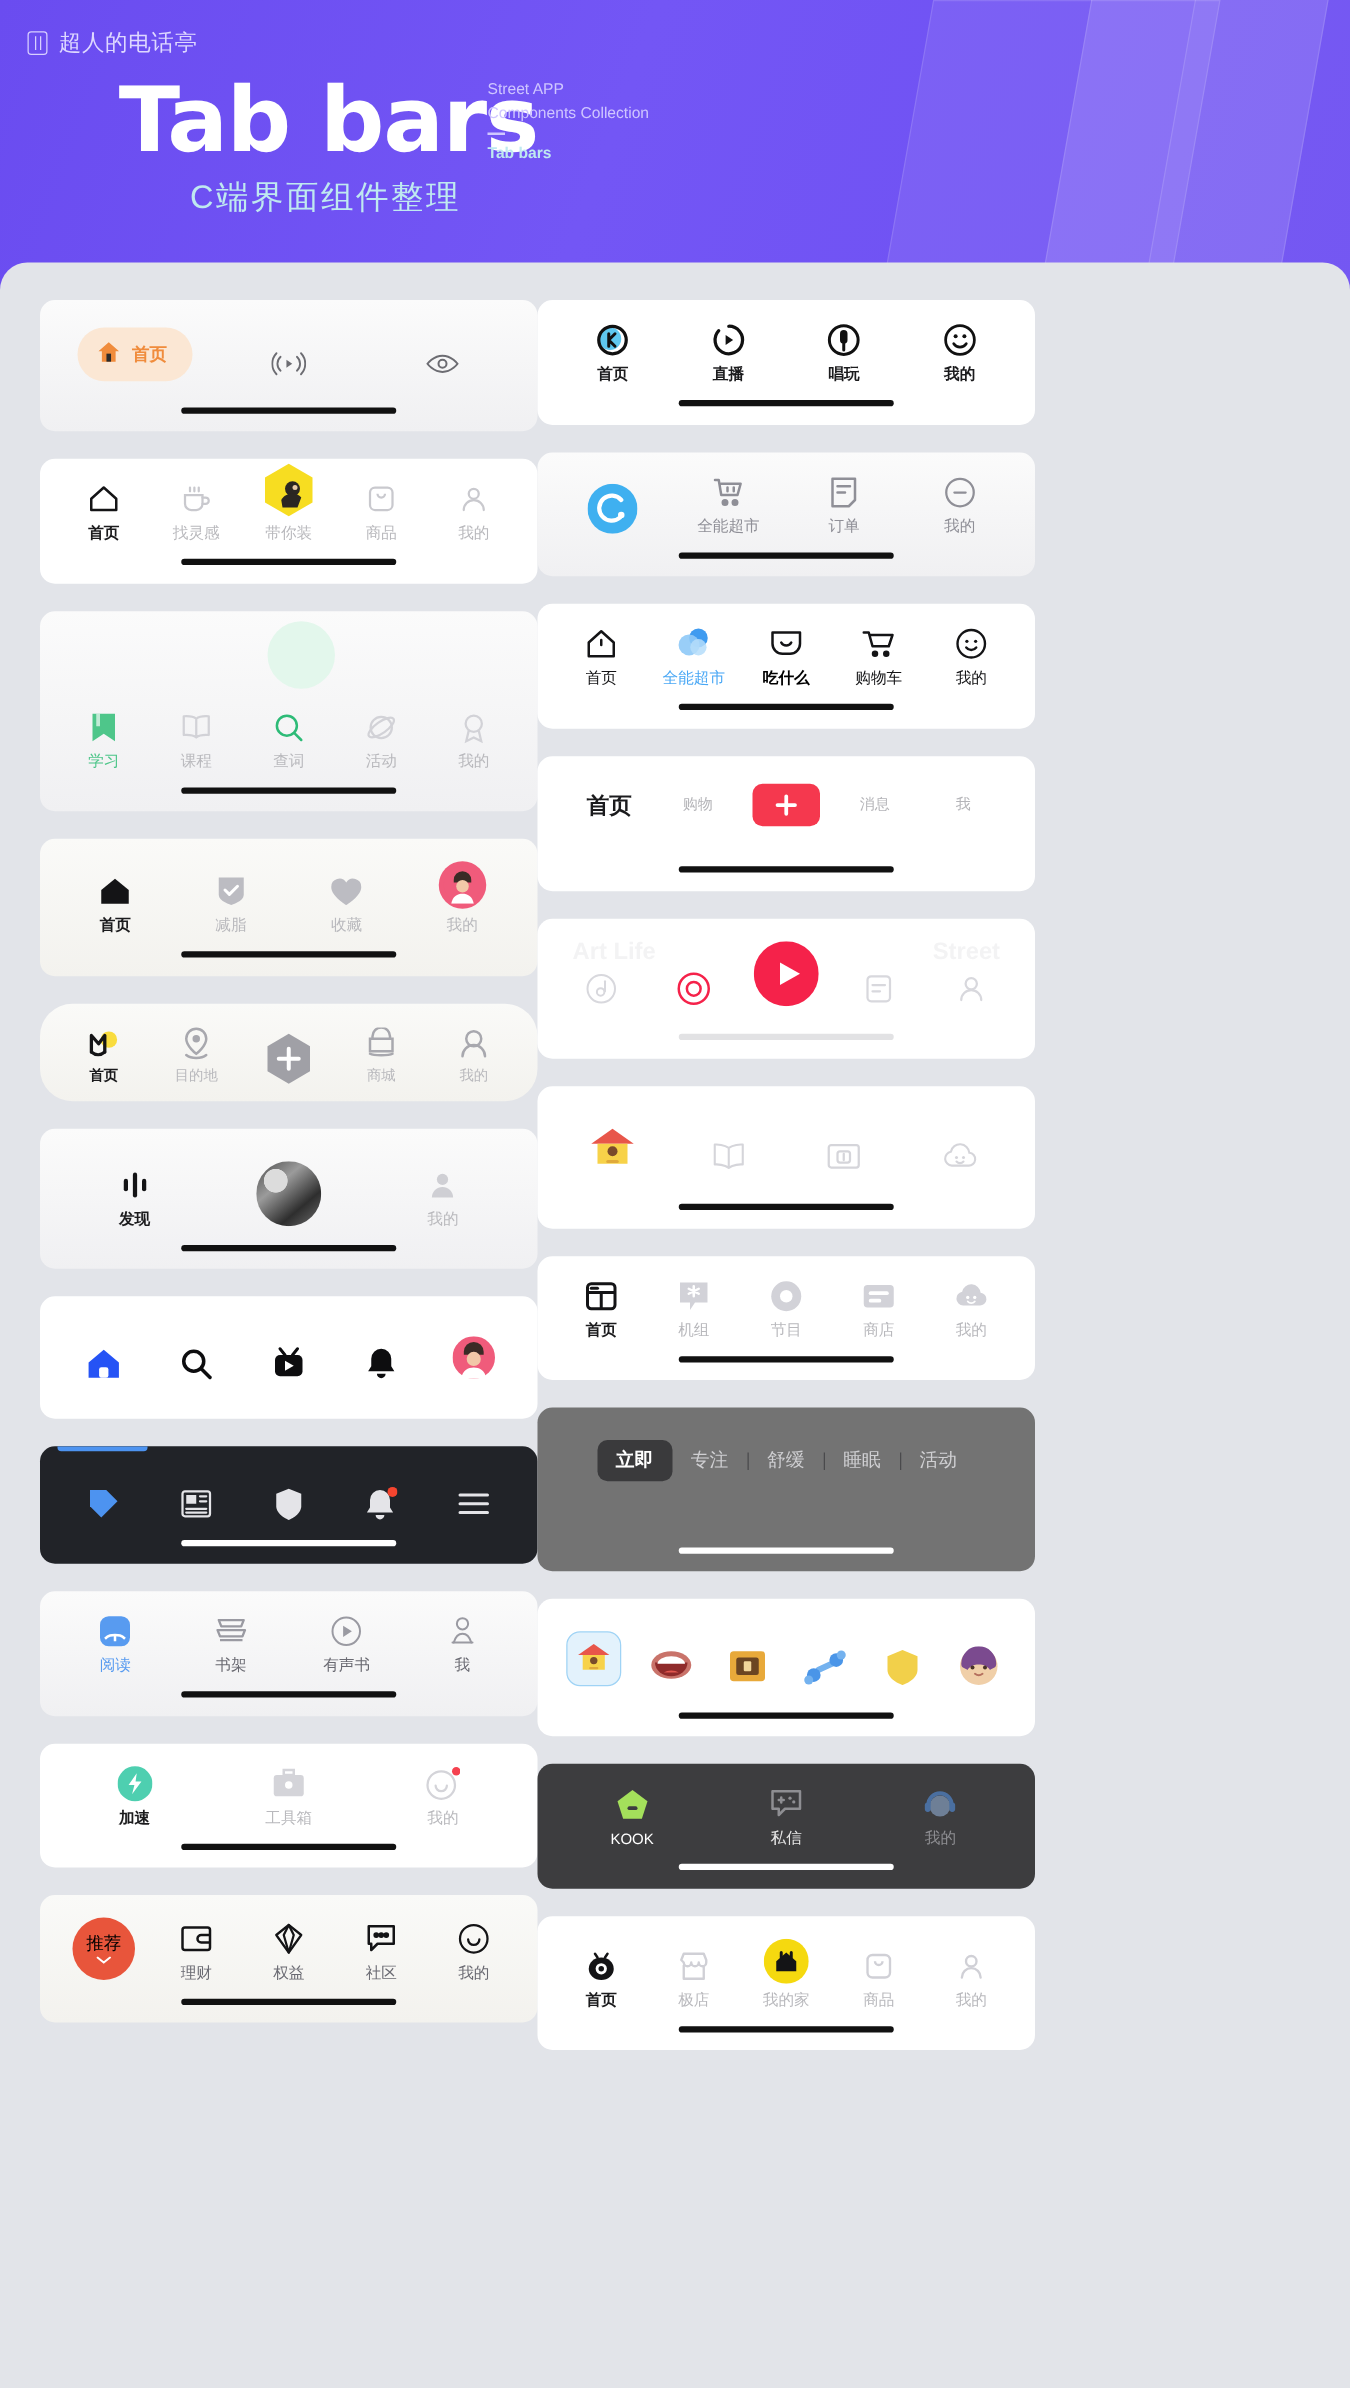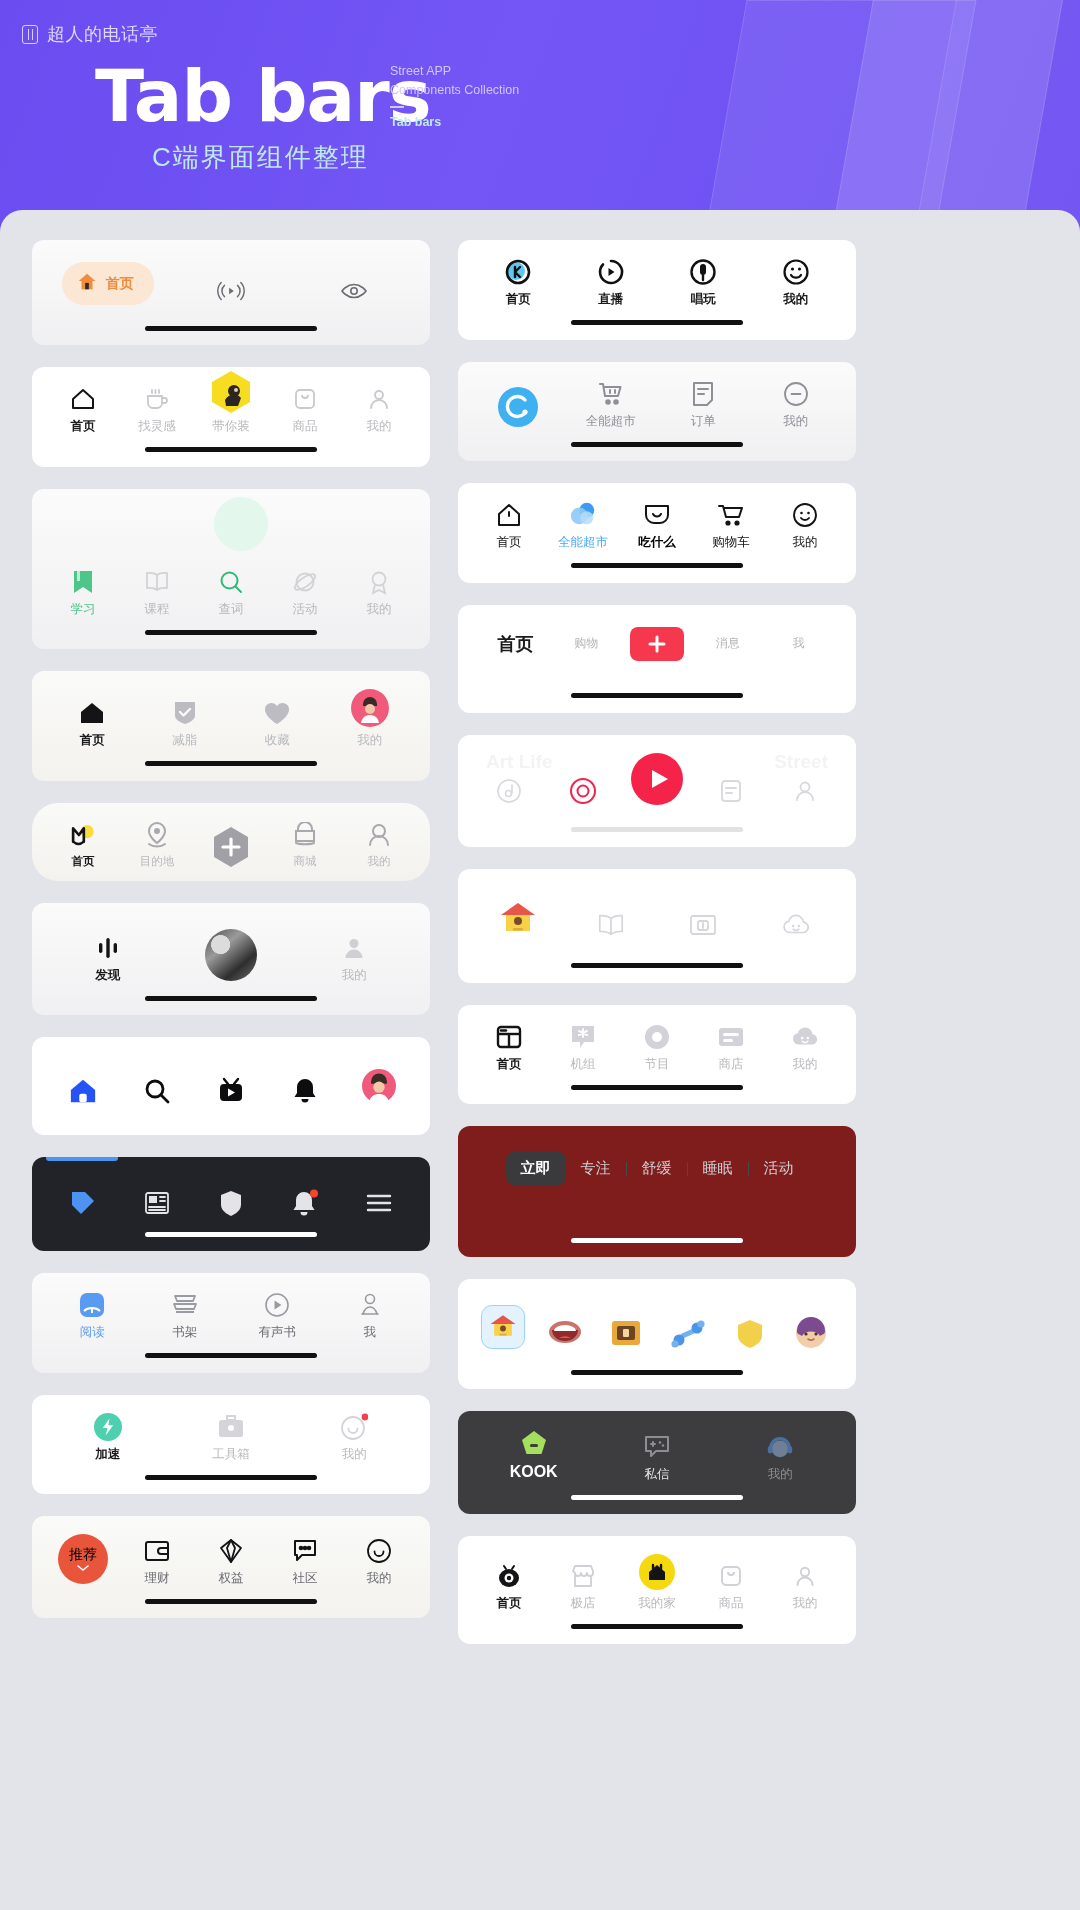--- a/index.html
+++ b/index.html
@@ -49,37 +49,36 @@
   .hero-meta .accent { color: #bfe9f0; font-weight: bold; }
 
   
   .board {
     position: relative;
     margin-top: -48px;
     background: #e2e4e9;
     border-radius: 22px 22px 0 0;
     padding: 30px 32px 24px 32px;
     display: flex;
-    gap: 28px;
   }
   .col { display: flex; flex-direction: column; }
   .col-left  { width: 398px; gap: 22px; }
   .col-right { width: 398px; gap: 22px; }
 
   
   .card {
     position: relative;
     background: #ffffff;
     border-radius: 12px;
     overflow: hidden;
   }
   .card.soft  { background: linear-gradient(180deg,#fbfbfb,#f0f0f2); }
   .card.soft2 { background: linear-gradient(180deg,#fafaf8,#f3f2ee); }
   .card.dark  { background: #212328; }
-  .card.dark2 { background: #7f1d1d; }
+  .card.dark2 { background: #737373; }
   .card.dark3 { background: #3d3d3f; }
 
   .bar { display: flex; align-items: flex-end; padding: 18px 14px 0 14px; }
   .bar.tall { padding-top: 22px; }
   .tabitem {
     flex: 1; display: flex; flex-direction: column; align-items: center;
     justify-content: flex-end; gap: 7px; position: relative;
   }
   .lbl { font-size: 12.5px; color: #b9b9bd; line-height: 1; white-space: nowrap; }
   .lbl.on { color: #1b1b1d; font-weight: bold; }
@@ -1068,21 +1067,21 @@
 
     <div class="card dark3">
       <div class="bar">
         <div class="tabitem">
           <div class="ico">
             <svg width="28" height="28" viewBox="0 0 28 28">
                 <path d="M14 2l12 9-4.5 14h-15L2 11z" fill="#a4e05b"></path>
                 <rect x="10" y="15" width="8" height="3" rx="1.5" fill="#3d3d3f"></rect>
               </svg>
           </div>
-          <div class="lbl" style="color:#fff;font-weight:bold;font-size:16px">KOOK</div>
+          <div class="lbl" style="color:#fff;font-weight:normal;font-size:12px">KOOK</div>
         </div>
         <div class="tabitem">
           <div class="ico">
             <svg width="28" height="26" viewBox="0 0 28 26" fill="none" stroke="#8e8e92" stroke-width="2" stroke-linejoin="round">
                 <path d="M3 3h22v14H13l-5 5v-5H3z"></path>
                 <path d="M8 10h4M10 8v4" stroke-linecap="round"></path>
                 <circle cx="17" cy="8.5" r="1.3" fill="#8e8e92" stroke="none"></circle>
                 <circle cx="20" cy="11.5" r="1.3" fill="#8e8e92" stroke="none"></circle>
               </svg>
           </div>

